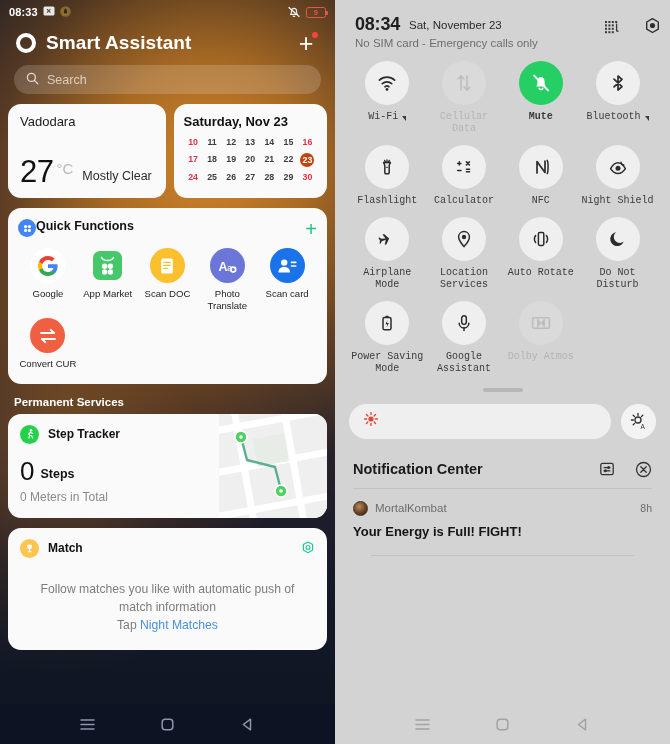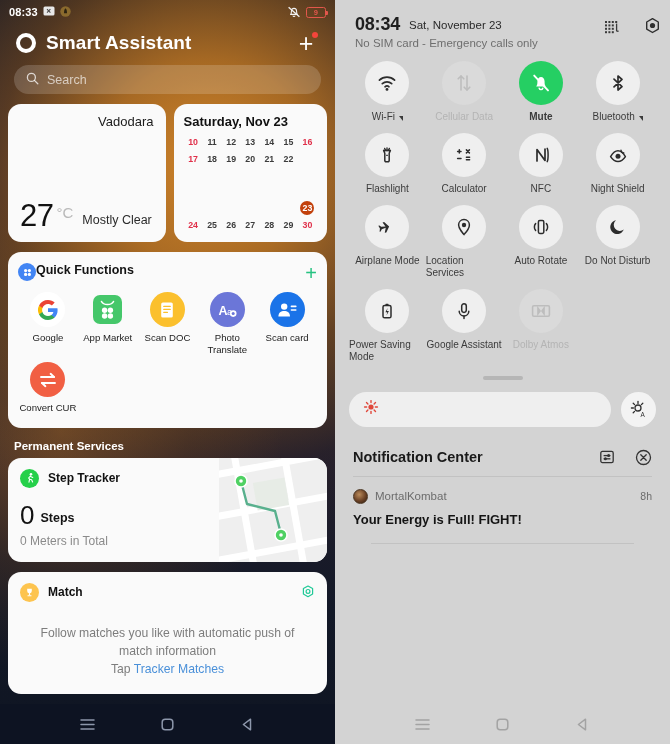--- a/index.html
+++ b/index.html
@@ -65,36 +65,36 @@
   }
   .search-box input{
     background:transparent; border:0; outline:0; color:#fff;
     font-family:inherit; font-size:12.5px; width:100%;
   }
   .search-box input::placeholder{ color:rgba(255,255,255,.66); }
 
   
   .widget-row{ display:flex; gap:8px; padding:10px 8px 0 8px; }
   .card{ background:#fafafa; border-radius:13px; }
-  .weather-card{ flex:1 1 0; padding:10px 12px 12px 12px; min-height:94px; display:flex; flex-direction:column;text-align:right; }
+  .weather-card{ flex:1 1 0; padding:10px 12px 12px 12px; min-height:94px; display:flex; flex-direction:column; }
   .city{ font-size:13px; color:#1b1b1b; }
   .temp-row{ display:flex; align-items:flex-end; margin-top:auto; gap:3px; }
   .temp-val{ font-size:31px; color:#111; line-height:.95; letter-spacing:-.5px; }
   .temp-unit{ font-size:15px; color:#b9b9b9; line-height:1; margin-bottom:10px; }
   .cond{ font-size:12.5px; color:#2b2b2b; margin-bottom:3px; margin-left:6px; }
 
   .cal-card{ flex:1 1 0; padding:10px 10px 10px 10px; }
   .cal-title{ font-size:13px; font-weight:bold; color:#111; margin-bottom:7px; }
   .cal-grid{ display:grid; grid-template-columns:repeat(7,1fr); row-gap:4px; }
   .cal-cell{ font-size:8.8px; font-weight:bold; color:#3c3c3c; text-align:center; line-height:13px; }
   .cal-cell.red{ color:#e0304a; }
   .cal-cell.today{ color:#fff; }
   .cal-cell.today span{
     display:inline-flex; align-items:center; justify-content:center;
-    width:14px; height:14px; border-radius:50%; background:#c2410c; color:#fff;margin-top:48px;
+    width:14px; height:14px; border-radius:50%; background:#c2410c; color:#fff;
   }
 
   
   .qf-card{ margin:10px 8px 0 8px; padding:11px 10px 14px 10px; }
   .qf-head{ display:flex; margin-bottom:9px; }
   .qf-badge{
     width:18px; height:18px; border-radius:50%; background:#4285f4;
     display:flex; align-items:center; justify-content:center; flex:none;
   }
   .qf-title{ font-size:12.5px; font-weight:bold; color:#131313; }
@@ -146,21 +146,21 @@
   .qs-head-icon{ cursor:pointer; display:flex; }
 
   .tiles{ padding:6px 14px 0 14px; display:grid; grid-template-columns:repeat(4,1fr); row-gap:10px; }
   .tile{ display:flex; flex-direction:column; align-items:center; cursor:pointer; }
   .tile-circle{
     width:44px; height:44px; border-radius:50%; background:#efefef;
     display:flex; align-items:center; justify-content:center; margin-bottom:6px;
   }
   .tile-circle.on{ background:#25cf63; }
   .tile-circle.off{ background:#dadada; }
-  .tile-label{ font-size:10px; color:#3b3b3b; line-height:12px; position:relative; }
+  .tile-label{ font-size:10px; color:#3b3b3b; text-align:center; line-height:12px; position:relative;font-family:Liberation Mono, monospace; }
   .tile-label.dim{ color:#b4b4b4; }
   .tile-row-lbl{ display:flex; align-items:center; justify-content:center; gap:4px; }
   .caret{ width:0;height:0; border-left:4px solid transparent; border-top:5px solid #3b3b3b; border-right:0; display:inline-block; transform:translateY(1px); }
 
   .grabber{ width:40px; height:3.5px; border-radius:2px; background:#b6b6b6; margin:13px auto 0 auto; }
 
   .bright-row{ display:flex; align-items:center; gap:10px; padding:12px 14px 0 14px; }
   .bright-slider{
     flex:1; height:35px; border-radius:18px; background:#efefef;
     display:flex; align-items:center; padding-left:14px; cursor:pointer;
@@ -422,21 +422,21 @@
         <span class="match-gear">
           <svg width="14" height="14" viewBox="0 0 14 14">
               <path d="M7 1 L11.6 3.6 V9.1 L7 11.7 L2.4 9.1 V3.6 Z" fill="none" stroke="#20c997" stroke-width="1.2" stroke-linejoin="round"></path>
               <circle cx="7" cy="6.4" r="1.9" fill="none" stroke="#20c997" stroke-width="1.2"></circle>
             </svg>
         </span>
       </div>
       <div class="match-body">
         <span>Follow matches you like with automatic push of</span><br>
         <span>match information</span><br>
-        <span>Tap </span><span class="match-link">Tracker Matches</span>
+        <span>Tap </span><span class="match-link">Night Matches</span>
       </div>
     </div>
 
     <div class="navbar nav-left">
       <div class="nav-btn">
         <svg width="17" height="13" viewBox="0 0 17 13">
             <g stroke="#8d97ab" stroke-width="1.5" stroke-linecap="round">
               <path d="M2 2h13"></path>
               <path d="M2 6.5h13"></path>
               <path d="M2 11h13"></path>

